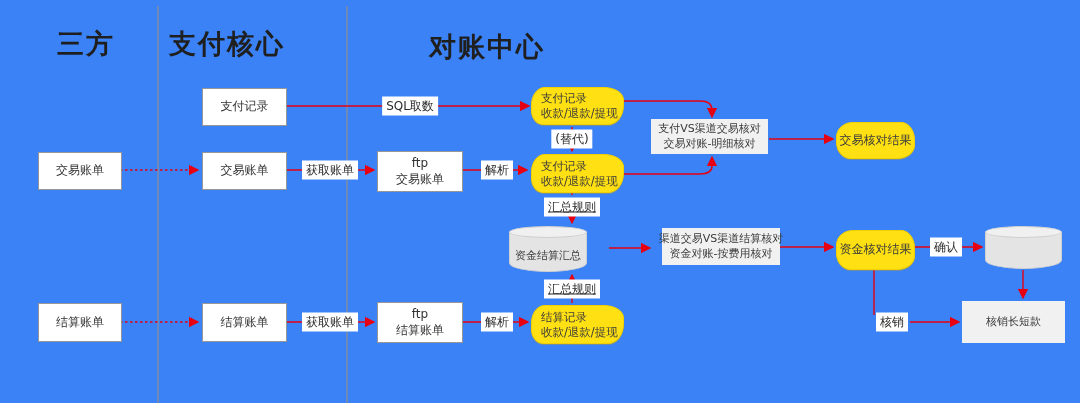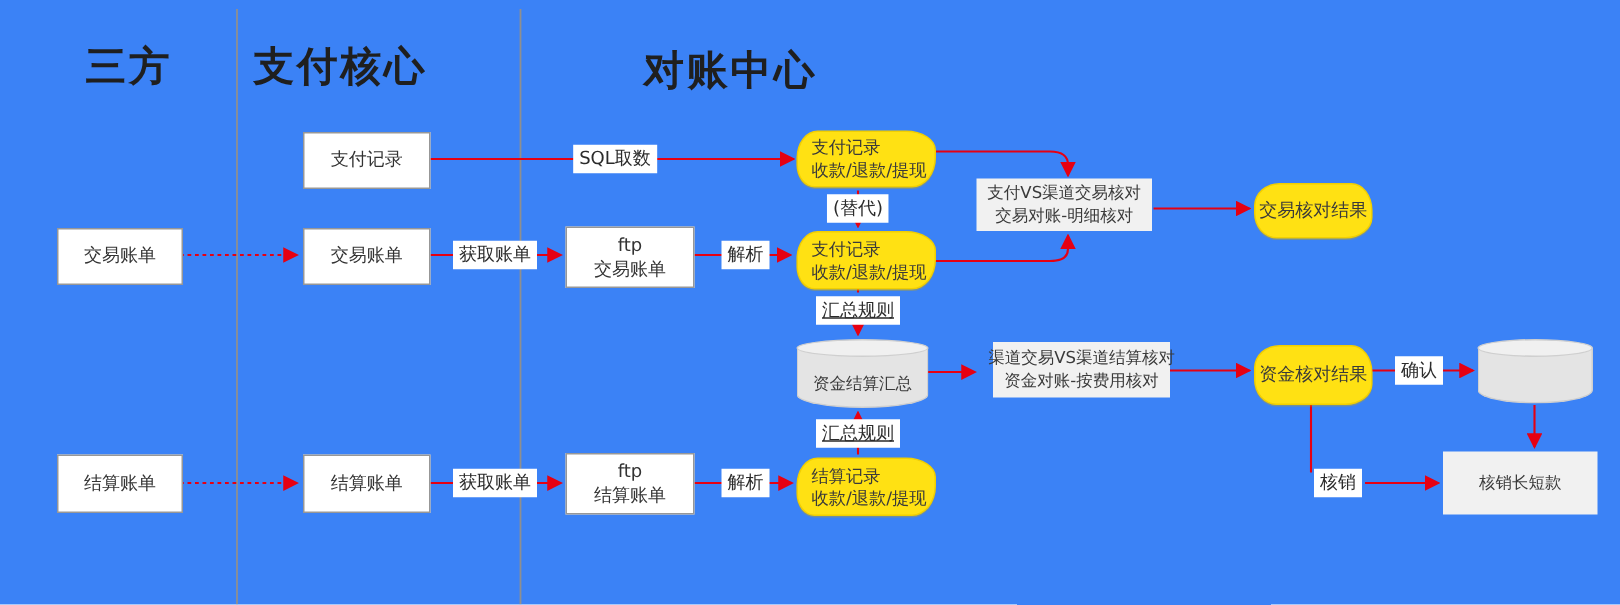--- a/index.html
+++ b/index.html
@@ -135,21 +135,21 @@
   <div class="node gray-box" style="left:651px;top:119px;width:117px;height:35px">
     <span>支付VS渠道交易核对</span>
     <span>交易对账-明细核对</span>
   </div>
   <div class="node gray-box" style="left:662px;top:228px;width:118px;height:37px">
     <span>渠道交易VS渠道结算核对</span>
     <span>资金对账-按费用核对</span>
   </div>
   <div class="node gray-box" style="left:962px;top:301px;width:103px;height:42px;font-size:11px">核销长短款</div>
 
-  <div class="cylinder" style="left:531px;top:226px;width:88px;height:46px">
+  <div class="cylinder" style="left:509px;top:226px;width:78px;height:46px">
     <div class="cyl-top"></div>
     <div class="cyl-body"></div>
     <div class="cyl-label">资金结算汇总</div>
   </div>
   <div class="cylinder" style="left:985px;top:226px;width:77px;height:43px">
     <div class="cyl-top"></div>
     <div class="cyl-body"></div>
   </div>
 
   <div class="edge-label" style="left:410px;top:106px">SQL取数</div>

